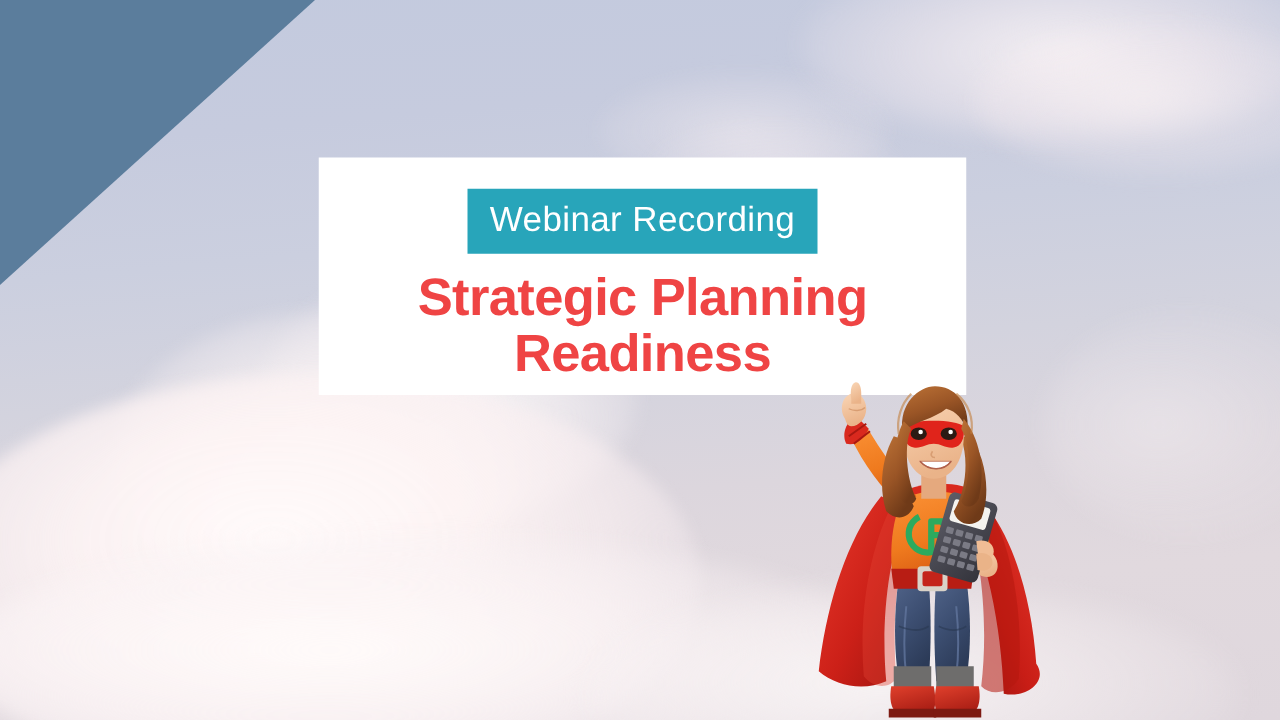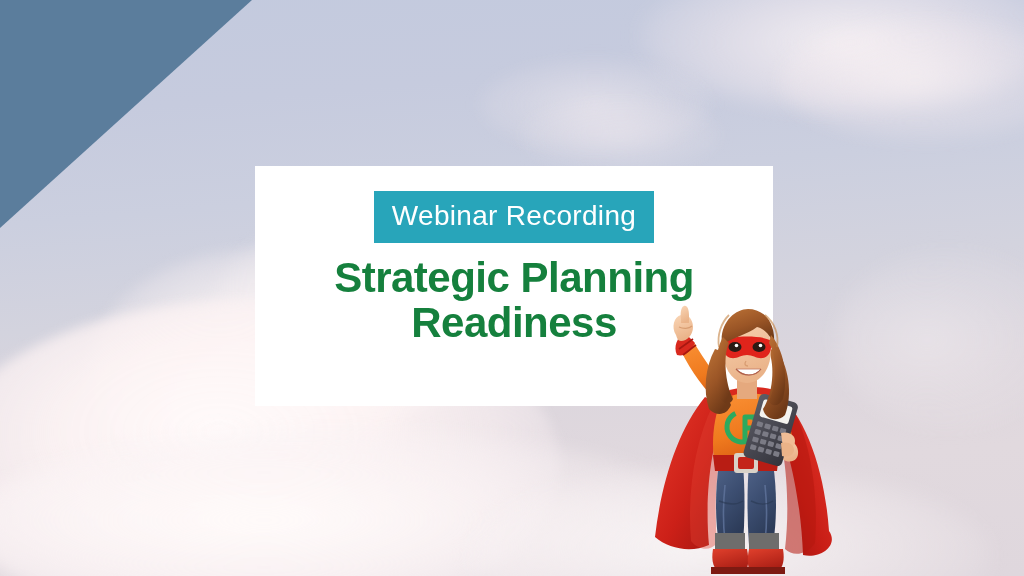--- a/index.html
+++ b/index.html
@@ -146,44 +146,43 @@
     left:0; top:0;
     width:252px; height:228px;
     background:#5b7d9c;
     clip-path: polygon(0 0, 100% 0, 0 100%);
   }
 
   
   #title-card {
     position:absolute;
     left:255px; top:126px;
-    width:518px; height:240px;
+    width:518px; height:190px;
     background:#ffffff;
     display:flex;
     flex-direction:column;
     align-items:center;
     justify-content:flex-start;
     padding-top:25px;
-    margin-top:40px;
   }
 
   #eyebrow-badge {
     background:#28a5ba;
     color:#ffffff;
     font-size:28px;
     line-height:1;
     letter-spacing:0.3px;
     padding:11px 18px 13px 18px;
     font-weight:400;
     white-space:nowrap;
   }
 
   #headline {
     margin-top:12px;
-    color:#15803d;
+    color:#ef4444;
     font-size:42px;
     line-height:1.08;
     font-weight:bold;
     text-align:center;
     letter-spacing:-0.5px;
     max-width:470px;
   }
 
   
   #hero-figure {

